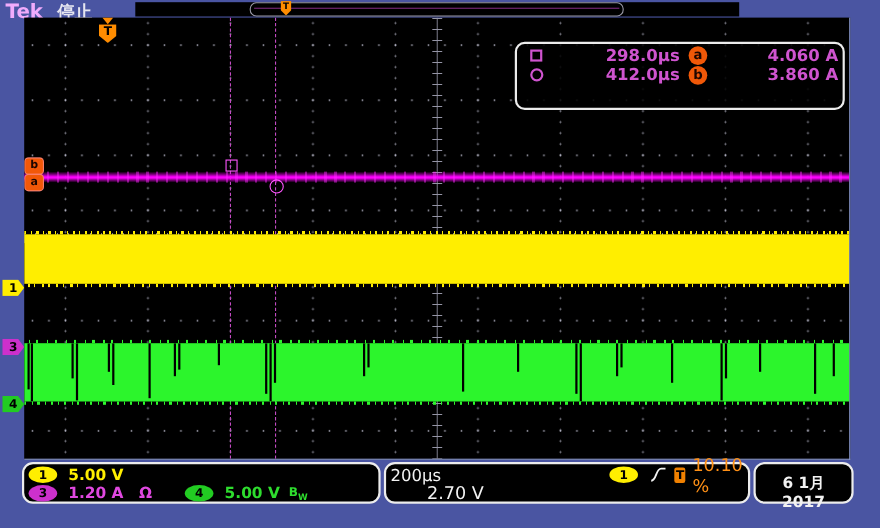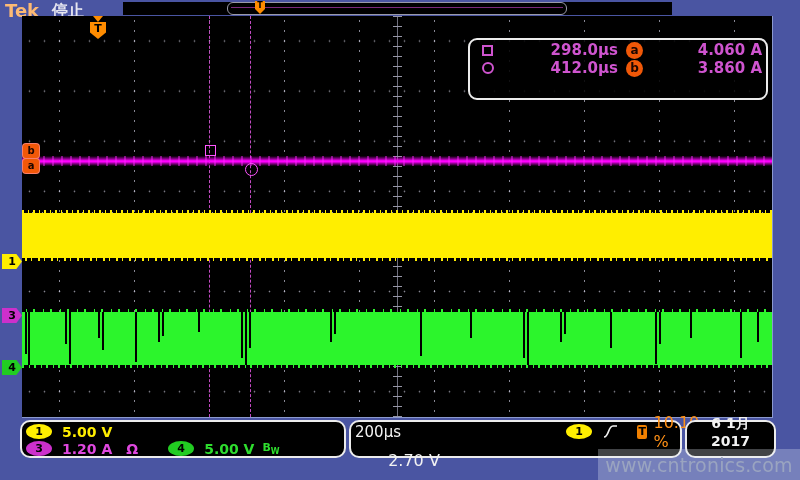--- a/index.html
+++ b/index.html
@@ -1,19 +1,19 @@
 <!DOCTYPE html>
 <html><head>
 <meta charset="utf-8">
 <style>
   html,body{margin:0;padding:0;background:#222;}
   .screen{position:relative;width:800px;height:480px;background:#4a55a2;overflow:hidden;
           font-family:"DejaVu Sans",sans-serif;-webkit-font-smoothing:none;}
   
-  .brand{position:absolute;left:5px;top:0;font-size:18px;font-weight:800;color:#fdba74;letter-spacing:0;}
+  .brand{position:absolute;left:5px;top:0;font-size:18px;font-weight:800;color:#f0abfc;letter-spacing:0;}
   .acq{position:absolute;left:52px;top:1px;font-size:16px;font-weight:700;color:#e6e6f0;}
   .recbar{position:absolute;left:123px;top:2px;width:549px;height:13px;background:#000;}
   .recview{position:absolute;left:104px;top:0;width:338px;height:11px;border:1px solid #9a9aa8;border-radius:6px;}
   .recview::after{content:"";position:absolute;left:3px;right:3px;top:4px;height:1px;background:#7c2a7c;}
   .rectrig{position:absolute;left:132px;top:-1px;width:10px;height:13px;background:#ff8c00;
            clip-path:polygon(0 0,100% 0,100% 62%,50% 100%,0 62%);
            color:#000;font-size:8px;font-weight:700;text-align:center;line-height:9px;}
   
   .plot{position:absolute;left:22px;top:16px;width:750px;height:401px;background:#000;
         border-right:1px solid #8b99cf;border-bottom:1px solid #8b99cf;overflow:hidden;}
@@ -64,31 +64,31 @@
   .abbadge{width:17px;height:17px;border-radius:50%;background:#f05808;color:#1d0600;
            font-size:12px;font-weight:800;text-align:center;line-height:17px;margin-left:8px;}
   
   .chtag{position:absolute;left:2px;width:20px;height:15px;color:#000;font-size:11px;font-weight:800;
          text-align:center;line-height:15px;clip-path:polygon(0 0,72% 0,100% 50%,72% 100%,0 100%);z-index:6;}
   
   .panel{position:absolute;top:420px;height:38px;background:#000;border:2px solid #ececec;border-radius:10px;
          box-sizing:border-box;z-index:5;}
   .p-left{left:20px;width:326px;padding:1px 4px;}
   .p-mid{left:349px;width:333px;padding:1px 4px;}
-  .p-right{left:685px;width:91px;padding:1px 4px;text-align:center;color:#f2f2f2;font-weight:700;font-size:13px;}
+  .p-right{left:685px;width:91px;padding:17px 4px;text-align:center;color:#f2f2f2;font-weight:700;font-size:13px;}
   .prow{display:flex;align-items:center;height:17px;font-size:14px;font-weight:700;}
   .oval{display:inline-block;min-width:26px;height:15px;border-radius:50%;color:#000;font-size:11px;
         font-weight:800;text-align:center;line-height:15px;margin-right:10px;}
   .oval.y{background:#ffee00;} .oval.m{background:#cc30cc;} .oval.g{background:#22cc22;}
   .txt-y{color:#ffee00;} .txt-m{color:#e048e0;} .txt-g{color:#2edd2e;} .txt-w{color:#f2f2f2;} .txt-o{color:#ff9016;}
   .bw{color:#2edd2e;font-size:11px;font-weight:800;}
   .bw sub{font-size:8px;}
   .tsq{display:inline-block;width:14px;height:14px;background:#f08000;border-radius:2px;color:#000;
        font-size:11px;font-weight:800;text-align:center;line-height:14px;margin-right:6px;}
-  .midgrid{display:grid;grid-template-columns:130px 128px 1fr;grid-auto-rows:17px;align-items:center;gap:12px;}
+  .midgrid{display:grid;grid-template-columns:130px 128px 1fr;grid-auto-rows:17px;align-items:center;}
   .cell-r{display:flex;justify-content:flex-end;align-items:center;gap:10px;padding-right:6px;}
   .lvl{text-align:center;padding-right:12px;}
   
   .wmark{position:absolute;left:598px;top:449px;width:202px;height:31px;z-index:9;
          background:rgba(235,240,250,.28);display:flex;align-items:center;justify-content:center;
          color:#9aa4c0;font-size:19px;letter-spacing:.2px;}
 </style>
 </head>
 <body>
 
@@ -206,14 +206,13 @@
         <span class="txt-o">10.10 %</span>
       </div>
       <div class="txt-w lvl">2.70 V</div>
     </div>
   </div>
 
   <div class="panel p-right">
     <div class="prow" style="justify-content:center;">6 1月 2017</div>
   </div>
 
-  <div class="wmark">www.cntronics.com</div>
 </div>
 
 </body></html>

